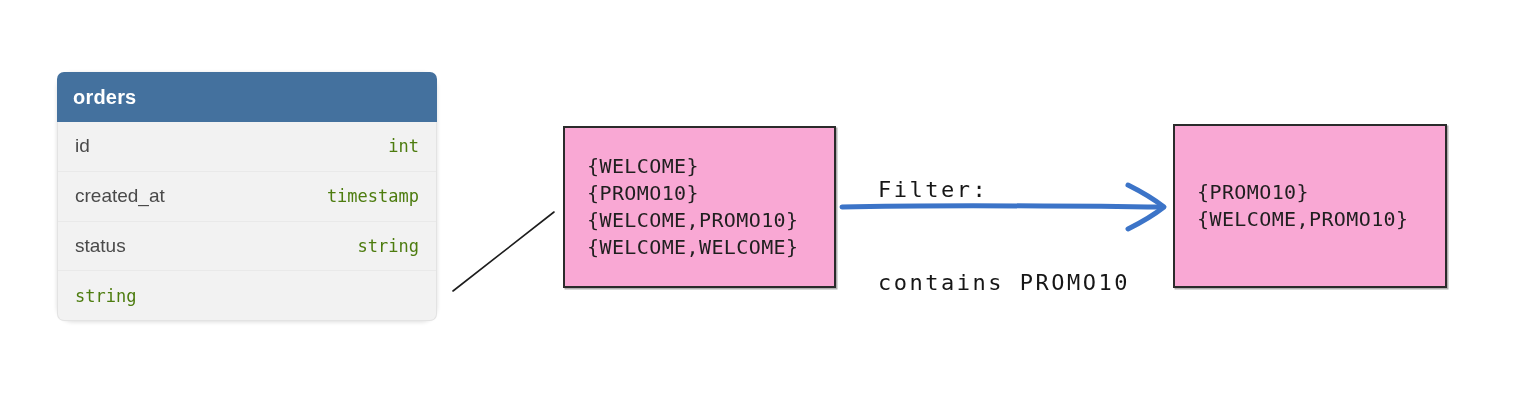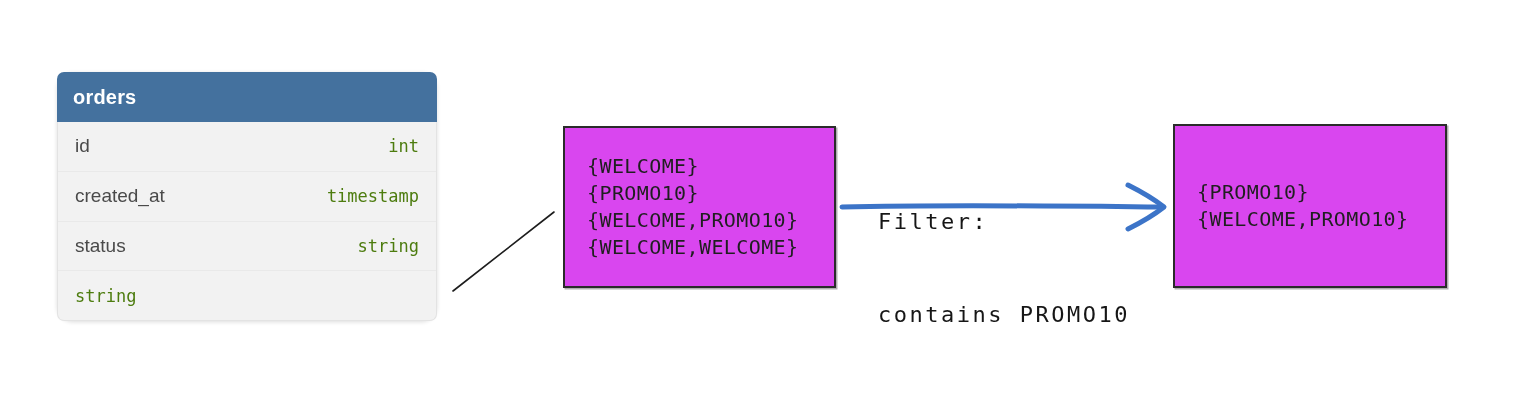--- a/index.html
+++ b/index.html
@@ -42,37 +42,37 @@
   }
   .field-row + .field-row{border-top:1px solid #e9e9e9;}
   .field-name{font-size:19px;color:#4a4a4a;}
   .field-type{
     font-family:"DejaVu Sans Mono", monospace;
     font-size:17px;color:#4d7c0f;
   }
 
   
   .set-box{
-    position:absolute;background:#d946ef;
+    position:absolute;background:#f9a8d4;
     border:2px solid #2b2b2b;
     box-shadow:1.5px 1.5px 0 rgba(110,110,110,0.55);
     display:flex;flex-direction:column;justify-content:center;
     padding-left:22px;
   }
   .source-box{left:563px;top:126px;width:273px;height:162px;}
   .result-box{left:1173px;top:124px;width:274px;height:164px;}
   .set-line{
     font-family:"DejaVu Sans Mono", monospace;
     font-size:20px;line-height:27px;color:#1f1f1f;
     letter-spacing:0.4px;white-space:pre;
   }
 
   
   .filter-label{
-    position:absolute;left:878px;top:144px;
+    position:absolute;left:878px;top:112px;
     font-family:"DejaVu Sans Mono", monospace;
     font-size:22px;line-height:31px;color:#161616;
     letter-spacing:2.5px;white-space:pre;
   }
 
   
   .wires{position:absolute;inset:0;width:1522px;height:400px;pointer-events:none;}
   .connector{stroke:#1d1d1d;stroke-width:1.6;fill:none;stroke-linecap:round;}
   .arrow-shaft{stroke:var(--arrow);stroke-width:5;fill:none;stroke-linecap:round;}
   .arrow-head{stroke:var(--arrow);stroke-width:5;fill:none;stroke-linecap:round;stroke-linejoin:round;}

